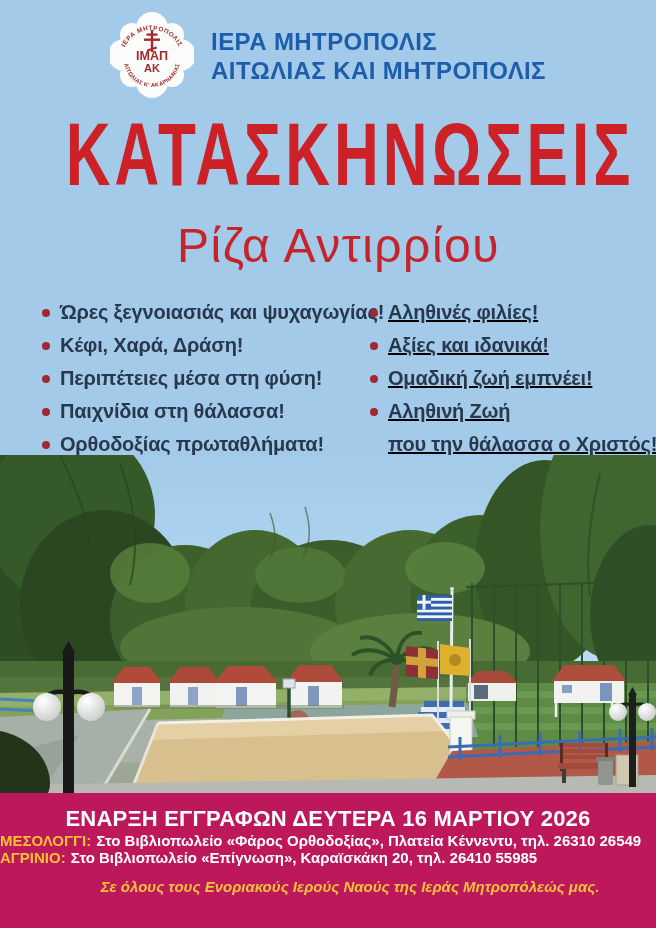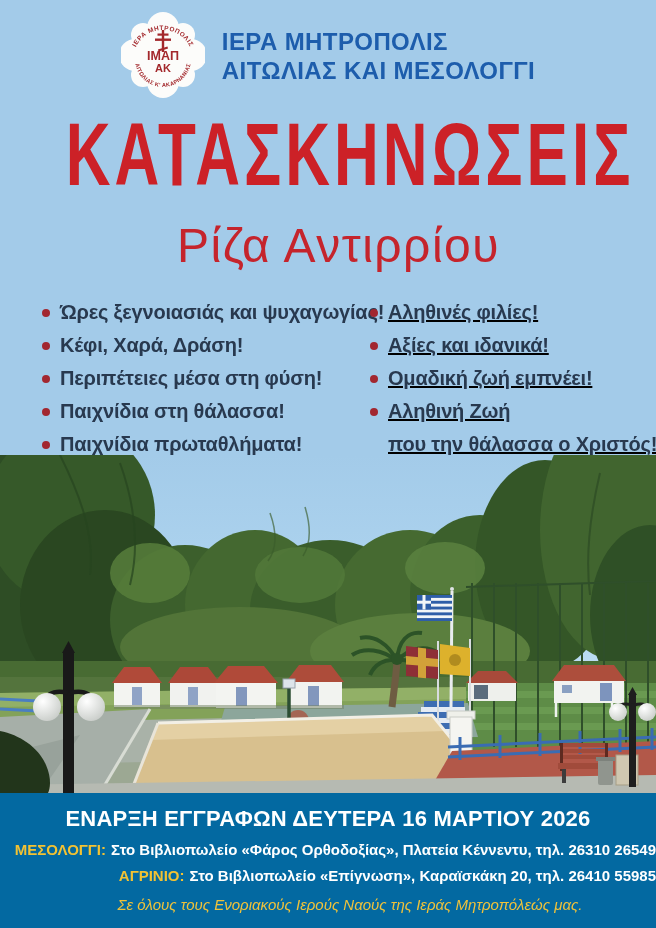--- a/index.html
+++ b/index.html
@@ -27,28 +27,28 @@
   .col-left  { left:42px; }
   .col-right { left:370px;text-decoration:underline; }
   .highlights li { display:flex; align-items:center; height:33px;
     font-size:20px; font-weight:700; color:#28394f; letter-spacing:-0.2px; white-space:nowrap; }
   .dot { width:8px; height:8px; border-radius:50%; background:#a22730; margin-right:10px; flex:none; }
   li.cont .dot { visibility:hidden; }
   
   .photo { position:absolute; top:455px; left:0; width:656px; height:338px; }
   .photo svg { display:block; width:100%; height:100%; }
   
-  .footer { position:absolute; top:793px; left:0; width:100%; height:135px; background:#0369a1; }
+  .footer { position:absolute; top:793px; left:0; width:100%; height:135px; background:#be185d; }
   .headline { margin-top:13px; text-align:center; color:#ffffff;
     font-size:22px; font-weight:700; letter-spacing:.2px; }
-  .loc { margin-top:9px; text-align:right; font-size:15px; font-weight:700; color:#ffffff; white-space:nowrap; }
+  .loc { margin-top:0; text-align:left; font-size:15px; font-weight:700; color:#ffffff; white-space:nowrap; }
   .loc .city { color:#f2c233; margin-right:5px; }
   .loc-agrinio .city { }
   .note { margin-top:12px; text-align:center; color:#f0c23a;
-    font-size:15px; font-weight:400; font-style:italic;padding-left:44px; }
+    font-size:15px; font-weight:700; font-style:italic;padding-left:44px; }
 </style>
 </head>
 <body>
 
 <div class="poster">
 
   <div class="header">
     <svg class="logo" viewBox="0 0 84 88">
       <g>
         <circle cx="42" cy="16" r="16" fill="#fcfcfa"></circle>
@@ -75,21 +75,21 @@
         <rect x="40.8" y="18" width="2.4" height="22"></rect>
         <rect x="36.5" y="21.5" width="11" height="2.2"></rect>
         <rect x="34" y="26.5" width="16" height="2.4"></rect>
         <rect x="37" y="36" width="10" height="2" transform="rotate(-18 42 37)"></rect>
       </g>
       <text x="42" y="48" text-anchor="middle" font-size="12.5" font-weight="700" fill="#a3282c">ΙΜΑΠ</text>
       <text x="42" y="60" text-anchor="middle" font-size="11" font-weight="700" fill="#a3282c">ΑΚ</text>
     </svg>
     <div class="org">
       <div>ΙΕΡΑ ΜΗΤΡΟΠΟΛΙΣ</div>
-      <div>ΑΙΤΩΛΙΑΣ ΚΑΙ ΜΕΣΟΛΟΓΓΙ</div>
+      <div>ΑΙΤΩΛΙΑΣ ΚΑΙ ΜΗΤΡΟΠΟΛΙΣ</div>
     </div>
   </div>
 
   <div class="title">
     <span>ΚΑΤΑΣΚΗΝΩΣΕΙΣ</span>
   </div>
   <div class="subtitle">
     <span>Ρίζα Αντιρρίου</span>
   </div>
 
@@ -106,21 +106,21 @@
       <li>
           <span class="dot"></span>
           <span>Περιπέτειες μέσα στη φύση!</span>
         </li>
       <li>
           <span class="dot"></span>
           <span>Παιχνίδια στη θάλασσα!</span>
         </li>
       <li>
           <span class="dot"></span>
-          <span>Παιχνίδια πρωταθλήματα!</span>
+          <span>Ορθοδοξίας πρωταθλήματα!</span>
         </li>
     </ul>
     <ul class="col-right">
       <li>
           <span class="dot"></span>
           <span>Αληθινές φιλίες!</span>
         </li>
       <li>
           <span class="dot"></span>
           <span>Αξίες και ιδανικά!</span>

